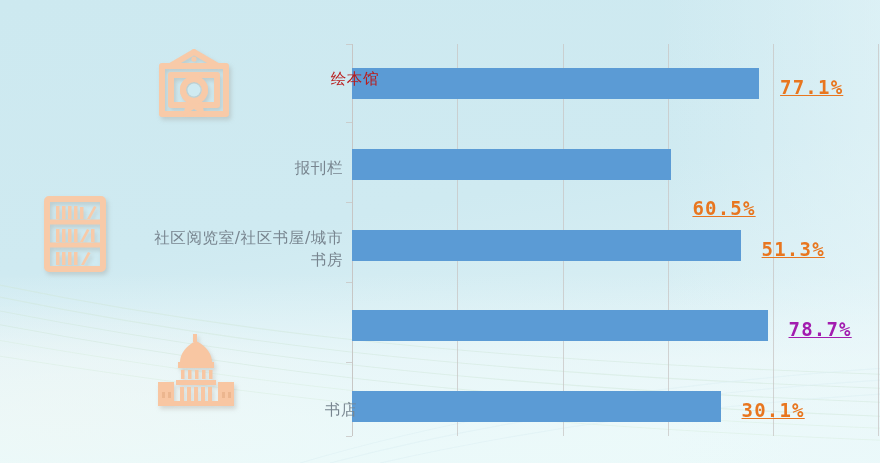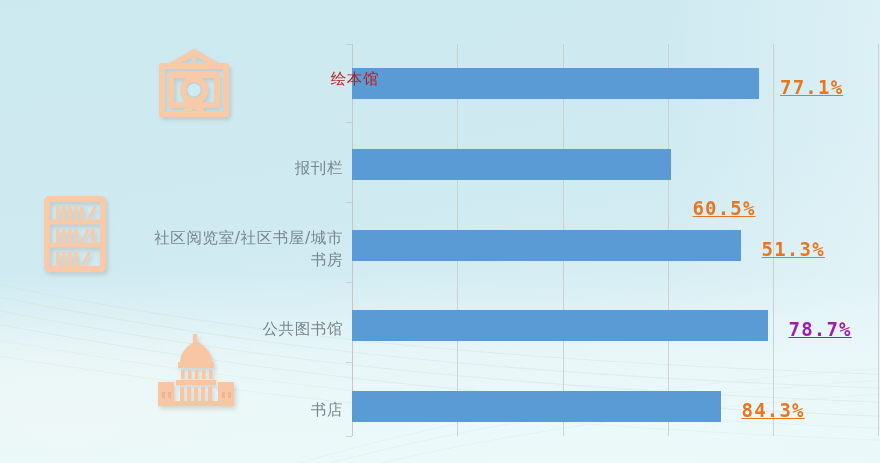--- a/index.html
+++ b/index.html
@@ -244,22 +244,21 @@
     <div class="bar" id="bar1" style="top: 105px; width: 319.44px; background: rgb(91, 155, 213);"></div>
     <div class="bar" id="bar2" style="top: 186px; width: 388.608px; background: rgb(91, 155, 213);"></div>
     <div class="bar" id="bar3" style="top: 266px; width: 415.536px; background: rgb(91, 155, 213);"></div>
     <div class="bar" id="bar4" style="top: 347px; width: 368.544px; background: rgb(91, 155, 213);"></div>
   </div>
 
   <div class="cat-label-wrap" style="top: 68px; color: #b91c1c; margin-left: 36px;">绘本馆</div>
   <div class="cat-label-wrap" style="top: 157px; color: rgb(120, 133, 143);">报刊栏</div>
   <div class="cat-label-wrap" style="top: 227px; color: rgb(120, 133, 143);">社区阅览室/社区书屋/城市
 书房</div>
-  <div class="cat-label-wrap" style="top: 318px; color: rgb(120, 133, 143);">公共图书馆</div>
-  <div class="cat-label-wrap" style="top: 399px; color: rgb(120, 133, 143);">书店</div>
+  <div class="cat-label-wrap" style="top: 399px; color: rgb(120, 133, 143); padding-left: 14px;">书店</div>
 
   <div class="val-label" style="left: 780.088px; top: 76px; color: rgb(232, 118, 31);">77.1%</div>
   <div class="val-label" style="left: 692.44px; top: 157px; color: rgb(232, 118, 31); margin-top: 40px;">60.5%</div>
   <div class="val-label" style="left: 761.608px; top: 238px; color: rgb(232, 118, 31);">51.3%</div>
   <div class="val-label" style="left: 788.536px; top: 318px; color: #a21caf;">78.7%</div>
-  <div class="val-label" style="left: 741.544px; top: 399px; color: rgb(232, 118, 31);">84.3%</div>
+  <div class="val-label" style="left: 741.544px; top: 399px; color: rgb(232, 118, 31);">30.1%</div>
 
 </div>
 
 </body></html>

